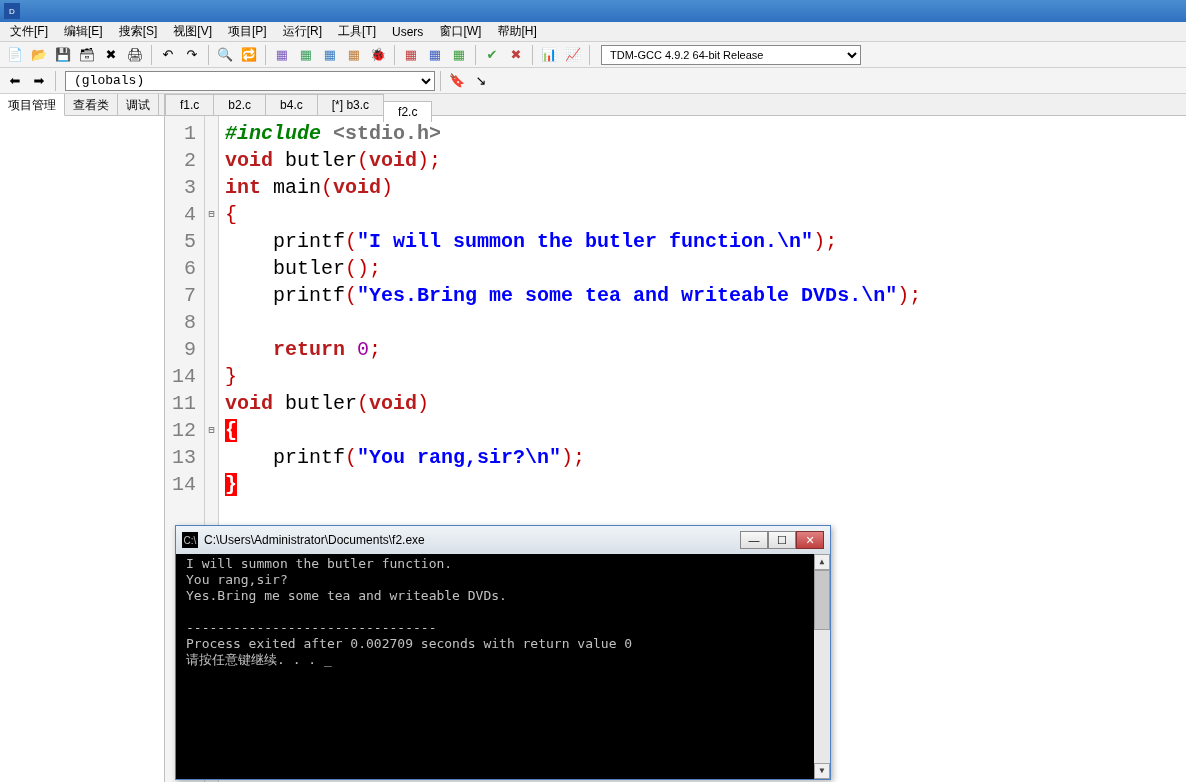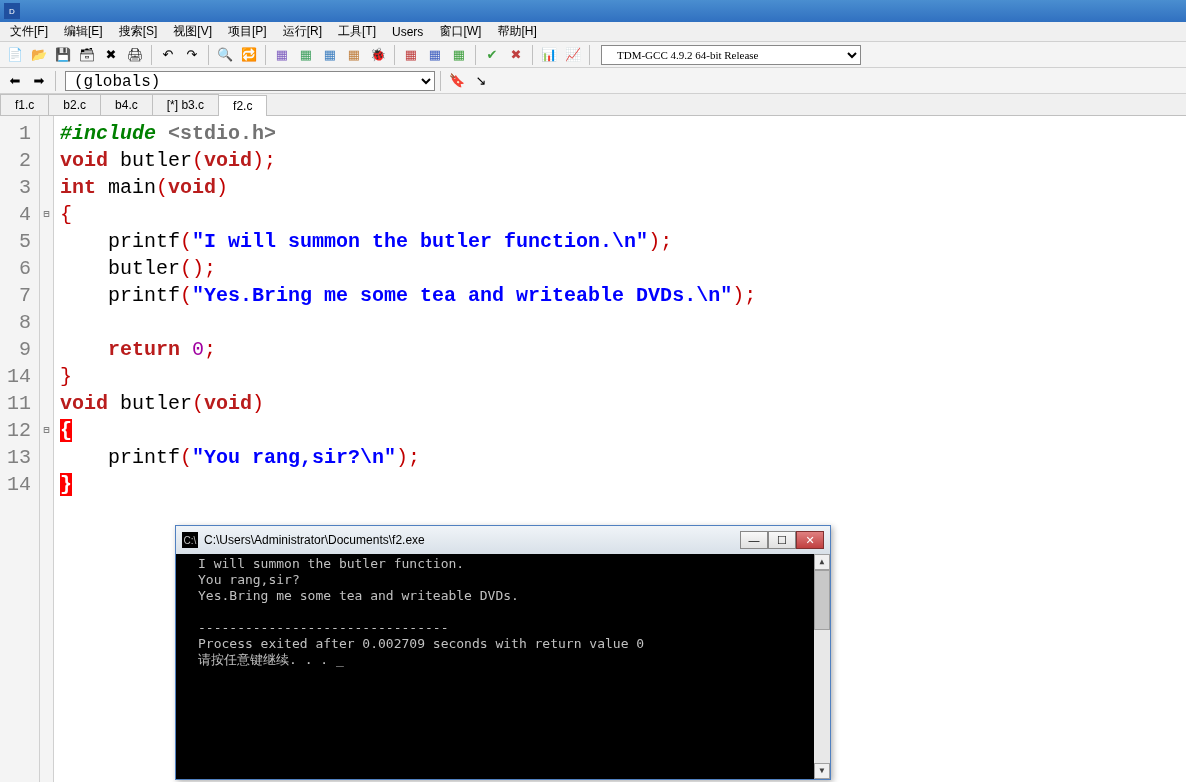--- a/index.html
+++ b/index.html
@@ -7,38 +7,38 @@
 
 .titlebar { height: 22px; background: linear-gradient(#4a8ed0, #3070c0); color: #fff; display: flex; align-items: center; padding: 0 4px; font-size: 12px; }
 .titlebar .icon { width: 16px; height: 16px; background: #2050a0; margin-right: 4px; display: inline-flex; align-items: center; justify-content: center; font-size: 8px; color: #fff; }
 
 .menubar { height: 20px; background: #f0f0f0; border-bottom: 1px solid #d0d0d0; display: flex; align-items: center; padding: 0 4px; gap: 4px; }
 .menubar span { padding: 2px 6px; cursor: default; }
 
 .toolbar { height: 26px; background: #f4f4f4; border-bottom: 1px solid #d0d0d0; display: flex; align-items: center; padding: 0 4px; gap: 2px; }
 .toolbar .sep { width: 1px; height: 20px; background: #c0c0c0; margin: 0 3px; }
 .toolbar .tbtn { width: 22px; height: 22px; display: flex; align-items: center; justify-content: center; border: 1px solid transparent; cursor: pointer; font-size: 13px; }
-.compiler-sel { margin-left: 6px; height: 20px; font-size: 11px; font-family: Liberation Serif, serif; border: 1px solid #888; background: #fff; padding: 0 20px 0 11px; min-width: 260px; }
+.compiler-sel { margin-left: 6px; height: 20px; font-size: 11px; font-family: Liberation Sans, sans-serif; border: 1px solid #888; background: #fff; padding: 0 20px 0 4px; min-width: 260px; }
 
 .toolbar2 { height: 26px; background: #f4f4f4; border-bottom: 1px solid #d0d0d0; display: flex; align-items: center; padding: 0 4px; gap: 2px; }
 .toolbar2 .tbtn { width: 22px; height: 22px; display: flex; align-items: center; justify-content: center; border: 1px solid transparent; cursor: pointer; font-size: 13px; }
 .toolbar2 .sep { width: 1px; height: 20px; background: #c0c0c0; margin: 0 3px; }
-.globals-sel { height: 20px; font-size: 16px; font-family: "Courier New", monospace; border: 1px solid #888; background: #fff; padding: 0 4px; min-width: 370px; margin-left: 4px; }
+.globals-sel { height: 20px; font-size: 13px; font-family: "Courier New", monospace; border: 1px solid #888; background: #fff; padding: 0 4px; min-width: 370px; margin-left: 4px; }
 
 .main-area { display: flex; height: calc(782px - 22px - 20px - 26px - 26px); }
 
 .left-panel { width: 165px; border-right: 1px solid #c0c0c0; background: #fff; display: flex; flex-direction: column; }
 .left-tabs { display: flex; height: 22px; border-bottom: 1px solid #c0c0c0; background: #f0f0f0; }
 .left-tabs .ltab { padding: 3px 8px; border-right: 1px solid #c0c0c0; font-size: 12px; cursor: pointer; background: #f0f0f0; }
 .left-tabs .ltab.active { background: #fff; border-bottom: 1px solid #fff; margin-bottom: -1px; }
 
 .right-panel { flex: 1; display: flex; flex-direction: column; background: #fff; }
 .file-tabs { display: flex; height: 22px; background: #f0f0f0; border-bottom: 1px solid #c0c0c0; }
 .file-tabs .ftab { padding: 3px 14px; border: 1px solid #c0c0c0; border-bottom: none; margin-right: -1px; font-size: 12px; cursor: pointer; background: #f0f0f0; }
-.file-tabs .ftab.active { background: #fff; position: relative; top: 1px; }
+.file-tabs .ftab.active { background: #fff; position: relative; top: 7px; }
 
 .editor { flex: 1; display: flex; font-family: Consolas, "Courier New", monospace; font-size: 20px; line-height: 27px; overflow: hidden; background: #fff; }
 .gutter { background: #f4f4f4; color: #808080; text-align: right; padding: 4px 8px 4px 4px; border-right: 1px solid #d0d0d0; user-select: none; min-width: 40px; }
 .gutter .ln { height: 27px; }
 .fold-col { width: 14px; background: #f4f4f4; border-right: 1px solid #d0d0d0; padding-top: 4px; }
 .fold-col .fm { height: 27px; display: flex; align-items: center; justify-content: center; font-size: 10px; color: #606060; }
 .code { flex: 1; padding: 4px 6px; white-space: pre; overflow: hidden; position: relative; }
 .code .line { height: 27px; }
 .code .hl-line { position: absolute; left: 0; right: 0; height: 27px; background: #d0f0f0; z-index: -1; }
 
@@ -52,21 +52,21 @@
 .brace-hl { background: #ff0000; color: #fff; font-weight: bold; }
 
 
 .console-window { position: absolute; left: 175px; top: 525px; width: 656px; border: 1px solid #5080c0; box-shadow: 2px 2px 6px rgba(0,0,0,0.3); }
 .console-title { height: 28px; background: linear-gradient(#f0f4f8, #d8e0e8); display: flex; align-items: center; padding: 0 6px; font-size: 12px; }
 .console-title .cicon { width: 16px; height: 16px; background: #000; margin-right: 6px; display: flex; align-items: center; justify-content: center; color: #c0c0c0; font-size: 10px; }
 .console-title .spacer { flex: 1; }
 .console-title .winbtns { display: flex; gap: 0; }
 .console-title .wbtn { width: 28px; height: 18px; border: 1px solid #888; background: linear-gradient(#f8f8f8,#e0e0e0); display: flex; align-items: center; justify-content: center; font-size: 11px; cursor: pointer; }
 .console-title .wbtn.close { background: linear-gradient(#e08080,#c04040); color: #fff; border-color: #803030; }
-.console-body { background: #000; color: #c0c0c0; font-family: "NSimSun", "SimSun", Consolas, monospace; font-size: 13px; padding: 2px 22px; height: 225px; position: relative; white-space: pre; line-height: 16px; }
+.console-body { background: #000; color: #c0c0c0; font-family: "NSimSun", "SimSun", Consolas, monospace; font-size: 13px; padding: 2px 10px; height: 225px; position: relative; white-space: pre; line-height: 16px; }
 .console-body .scrollbar { position: absolute; right: 0; top: 0; width: 16px; height: 100%; background: #e8e8e8; }
 .console-body .scrollbar .sbtn { width: 16px; height: 16px; background: #f0f0f0; border: 1px solid #a0a0a0; display: flex; align-items: center; justify-content: center; font-size: 8px; color: #404040; }
 .console-body .scrollbar .sthumb { position: absolute; top: 16px; width: 16px; height: 60px; background: #c8c8c8; border: 1px solid #a0a0a0; }
 </style>
 </head>
 <body>
 
 <div class="titlebar">
   <span class="icon">D</span>
 </div>
@@ -125,20 +125,28 @@
   <span class="sep"></span>
   <select class="globals-sel">
     <option>(globals)</option>
   </select>
   <span class="sep"></span>
   <span class="tbtn">🔖</span>
   <span class="tbtn">↘</span>
 </div>
 
 <div class="main-area">
+  <div class="left-panel">
+    <div class="left-tabs" id="left-tabs">
+        <div class="ltab active">项目管理</div>
+        <div class="ltab">查看类</div>
+        <div class="ltab">调试</div>
+      </div>
+    <div style="flex:1"></div>
+  </div>
   <div class="right-panel">
     <div class="file-tabs" id="file-tabs">
         <div class="ftab">f1.c</div>
         <div class="ftab">b2.c</div>
         <div class="ftab">b4.c</div>
         <div class="ftab">[*] b3.c</div>
         <div class="ftab active">f2.c</div>
       </div>
     <div class="editor">
       <div class="gutter" id="gutter">

